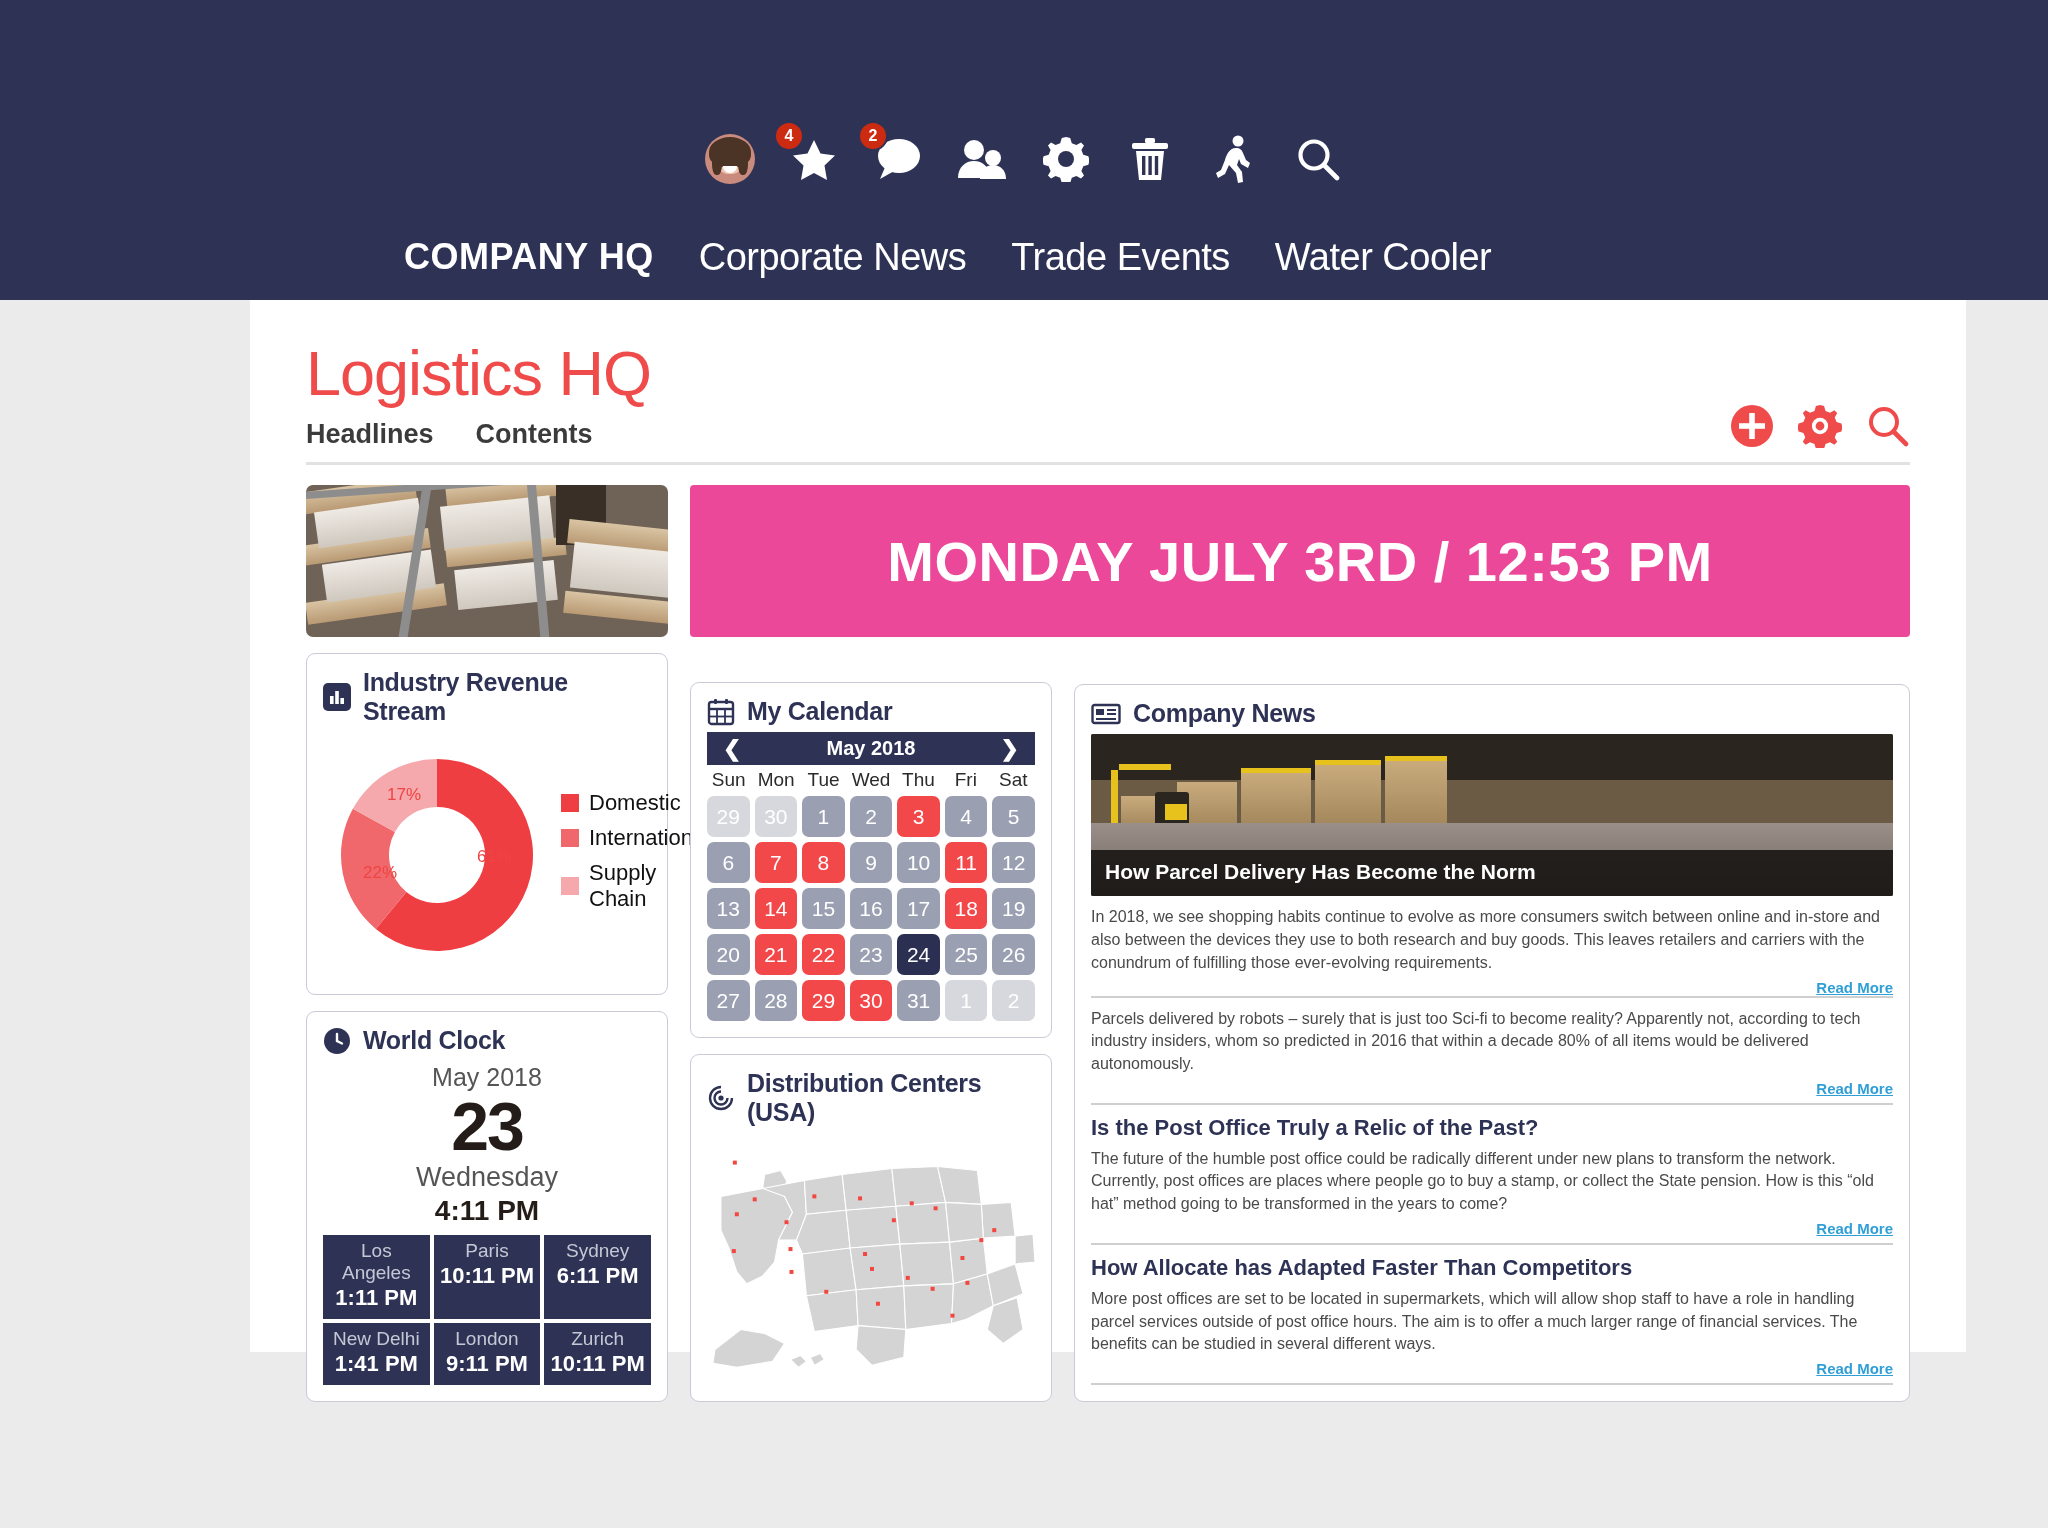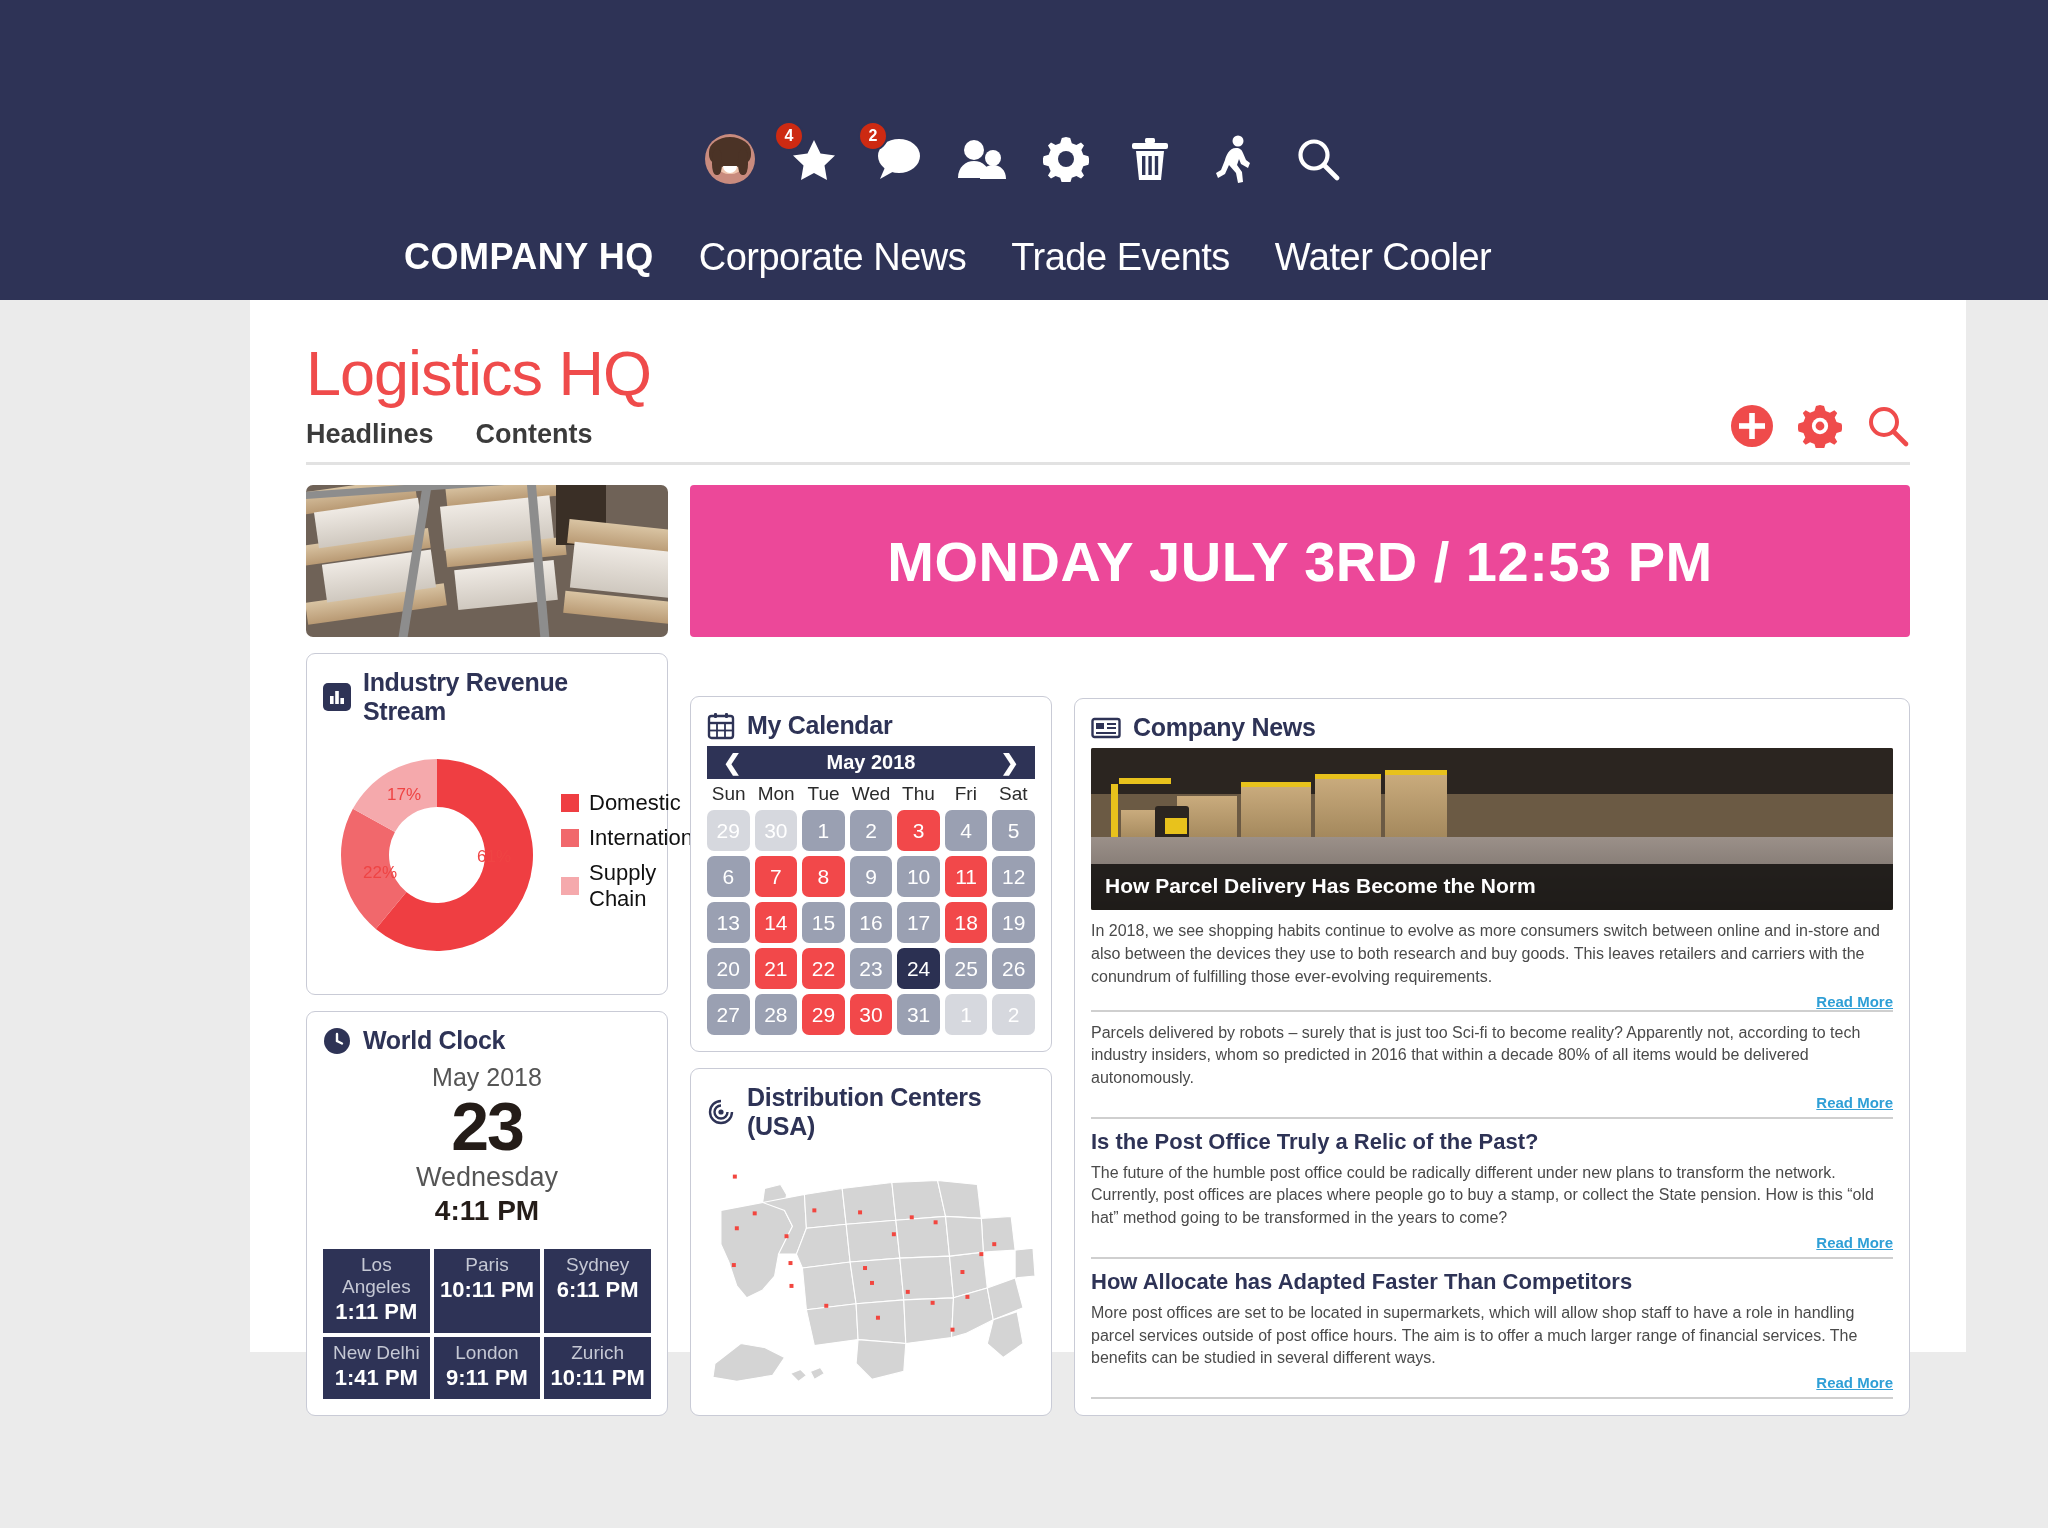--- a/index.html
+++ b/index.html
@@ -310,21 +310,21 @@
 
   
   .wc-month { text-align: center; font-size: 25px; color: #555; font-weight: 300; margin-top: 8px;}
   .wc-day { text-align: center; font-size: 68px; font-weight: 700; color: #241c18; line-height: 1; letter-spacing: -2px; }
   .wc-dow { text-align: center; font-size: 27px; color: #555; font-weight: 300; margin-top: 2px;}
   .wc-time { text-align: center; font-size: 28px; color: #241c18; font-weight: 700; margin-top: 2px;}
   .wc-grid {
     display: grid;
     grid-template-columns: repeat(3,1fr);
     gap: 4px;
-    margin-top: 22px;
+    margin-top: 8px;
   }
   .wc-city {
     background: #2e3356;
     padding: 5px 4px 8px 4px;
     text-align: center;
   }
   .wc-city .nm { color: #c5c8d4; font-size: 19px; font-weight: 300; }
   .wc-city .tm { color: #fff; font-size: 22px; font-weight: 700; margin-top: 1px;}
 
   

